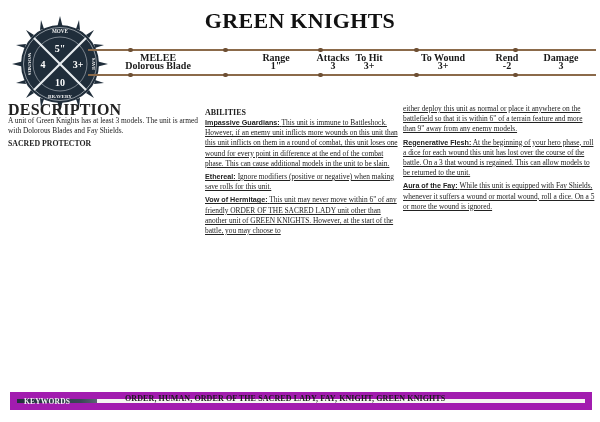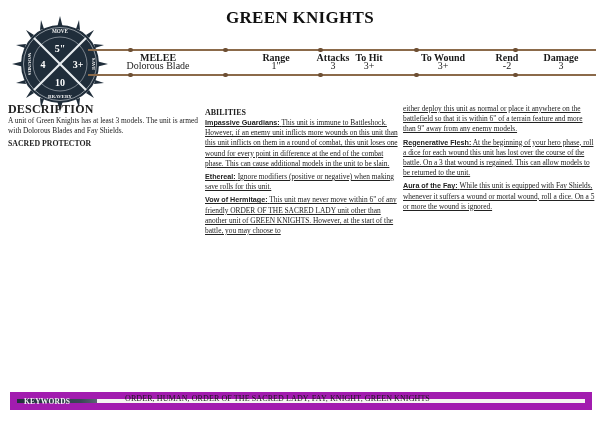--- a/index.html
+++ b/index.html
@@ -1,21 +1,21 @@
 <!DOCTYPE html>
 <html><head>
 <meta charset="utf-8">
 <style>
   * { box-sizing: border-box; margin: 0; padding: 0; }
   html, body { width: 600px; height: 422px; background: #ffffff; overflow: hidden; }
   body { position: relative; font-family: "Liberation Serif", "DejaVu Serif", serif; color: #1a1a1a; }
 
   .title {
     position: absolute; left: 0; right: 0; top: 8px;
-    text-align: center; font-size: 17px; font-weight: bold; letter-spacing: 0.3px;
+    text-align: center; font-size: 22px; font-weight: bold; letter-spacing: 0.3px;
     color: #111;
   }
 
   
   .rose { position: absolute; left: 8px; top: 12px; width: 104px; height: 104px; }
   .rose svg { width: 104px; height: 104px; display: block; }
 
   
   .weapons {
     position: absolute; left: 88px; top: 49px; width: 508px; height: 27px;
@@ -25,49 +25,49 @@
   }
   .weapons .rule.top { top: 0; }
   .weapons .rule.bottom { bottom: 0; }
   .weapons .rule .nub {
     position: absolute; top: -1px; width: 5px; height: 4px; background: #6d4f33; border-radius: 2px;
   }
   .wcol {
     position: absolute; top: 5px; text-align: center;
     font-family: "Liberation Serif", serif; font-size: 10px; font-weight: bold; line-height: 8px;
   }
-  .wcol .val { font-weight: normal; }
+  .wcol .val { font-weight: bold; }
 
   
   .col {
     position: absolute; top: 104px; font-size: 7.4px; line-height: 10.2px; color: #222;
   }
   .col1 { left: 8px; width: 190px; }
   .col2 { left: 205px; width: 193px; }
   .col3 { left: 403px; width: 192px; top: 104px; }
 
-  .h-desc { font-size: 12px; font-weight: bold; line-height: 11px; margin-bottom: 1px; letter-spacing: 0.2px; }
+  .h-desc { font-size: 16px; font-weight: bold; line-height: 11px; margin-bottom: 1px; letter-spacing: 0.2px; }
   .h-sub  { font-size: 7.8px; font-weight: bold; line-height: 10px; margin-top: 3px; }
   .h-abil { font-size: 8px; font-weight: bold; line-height: 10px; }
   p { margin: 0; }
   .ab { margin-bottom: 3px; text-decoration: underline; }
   .ab b { font-family: "Liberation Sans", sans-serif; font-size: 7.2px; font-weight: bold; }
   .col3 .ab:first-child { margin-top: 6px; }
 
   
   .keywords {
     position: absolute; left: 10px; top: 392px; width: 582px; height: 18px;
     border: 7px solid #a21caf; background: #f6f5f2; display: flex; align-items: flex-end;
   }
   .kw-label {
     width: 80px; height: 100%; background: linear-gradient(90deg, #23303d, #3b4856 80%, #5a6572);
     color: #f2f2f2; font-size: 7.5px; font-weight: bold; display: flex; align-items: center; padding-left: 7px;
     letter-spacing: 0.2px;
   }
-  .kw-values { padding-left: 28px; font-size: 8px; font-weight: normal; color: #1b1b1b; letter-spacing: 0.1px; }
+  .kw-values { padding-left: 28px; font-size: 8px; font-weight: bold; color: #1b1b1b; letter-spacing: 0.1px; }
 </style>
 </head>
 <body>
 
 <div class="title">GREEN KNIGHTS</div>
 
 <div class="rose">
   <svg viewBox="0 0 104 104">
 
     <g fill="#1f2d3a">

